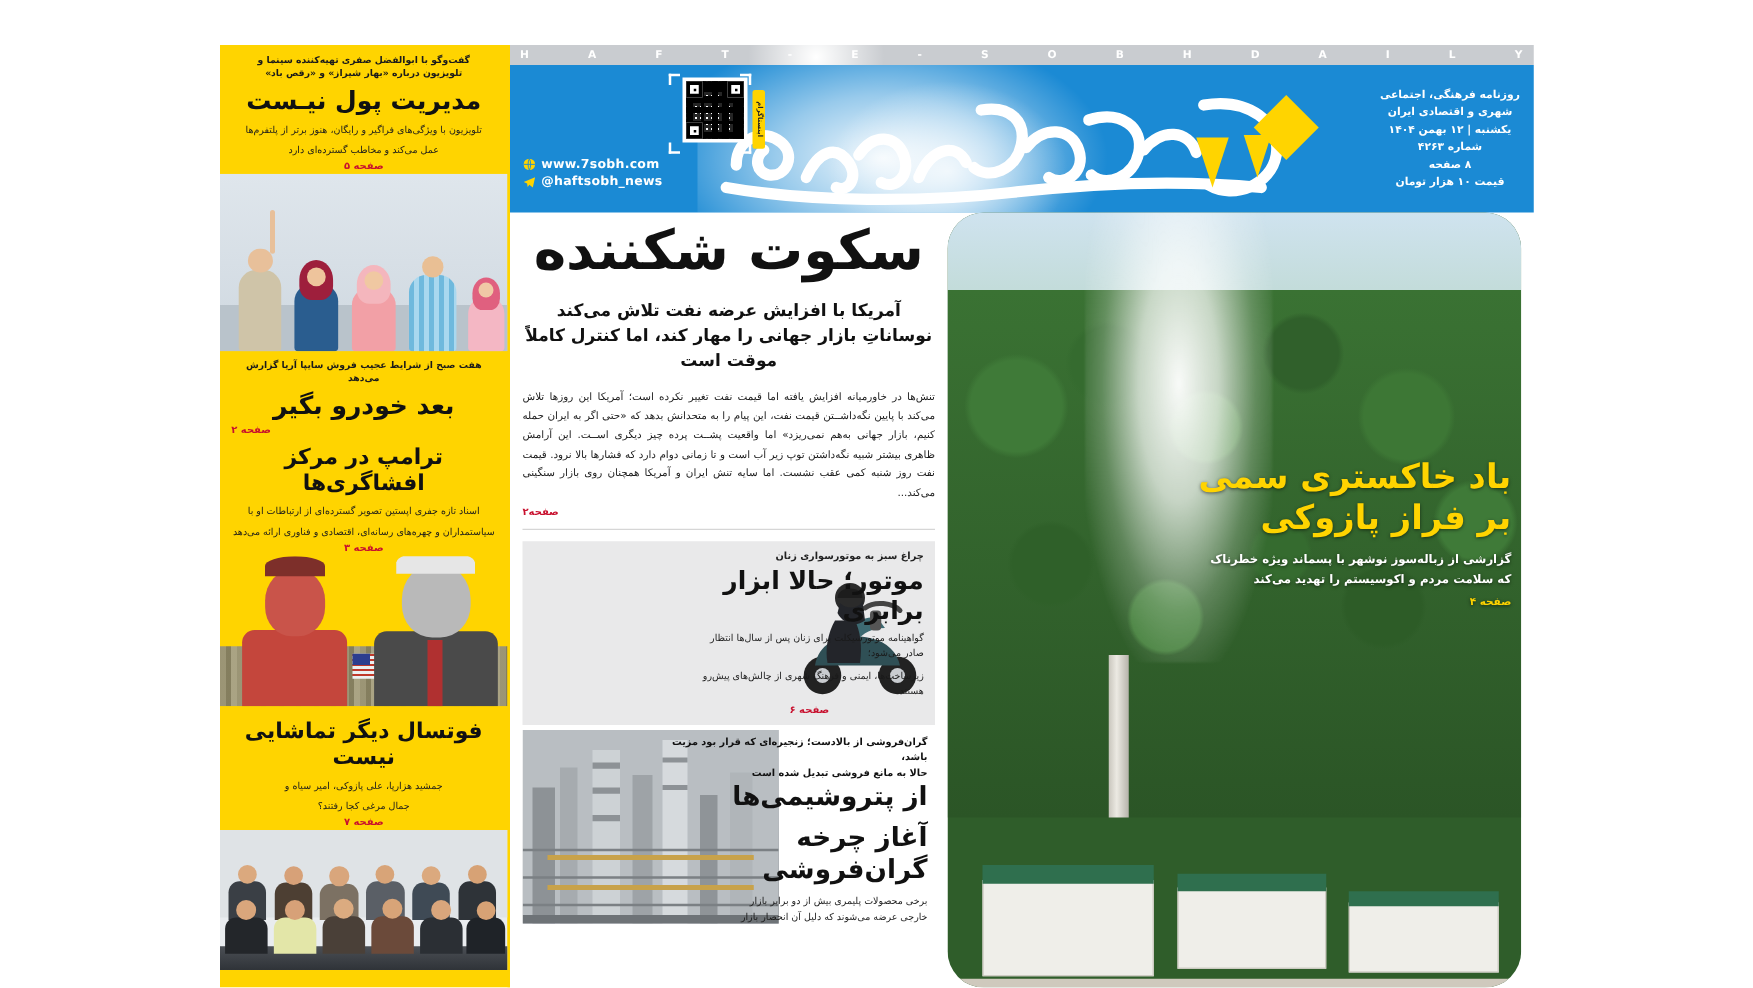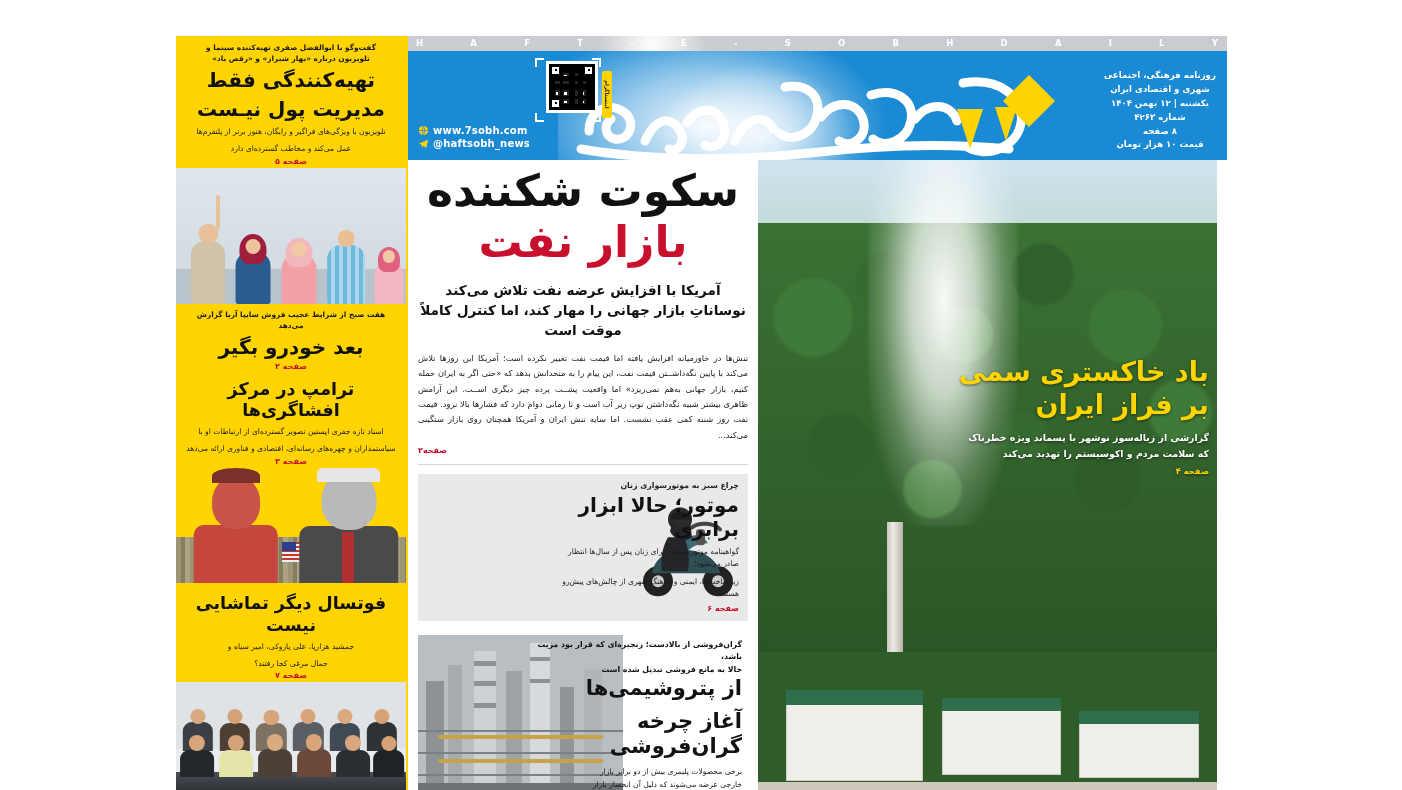--- a/index.html
+++ b/index.html
@@ -50,21 +50,21 @@
   .sb-head.sm { font-size: 17.5px; }
   .sb-sub {
     font-size: 7.6px; line-height: 1.55;
     color: #1a1a1a; text-align: center;
     margin-top: 5px; font-weight: 500;
   }
   .sb-page {
     font-size: 8px; color: #c8102e; font-weight: 700;
     text-align: center; margin-top: 2px;
   }
-  .sb-page.left { text-align: center; }
+  .sb-page.left { text-align: left; }
 
   
   .sb-photo { position: relative; width: 100%; overflow: hidden; }
   .sb-photo.p1 { height: 142px; }
   .sb-photo.p2 { height: 120px; }
   .sb-photo.p3 { height: 112px; }
 
   
   .cast { position:absolute; inset:0; background:linear-gradient(#dfe6ec,#cfd8e0); }
   .cast .ground { position:absolute; left:0; right:0; bottom:0; height:26%; background:#b9c3cb; }
@@ -225,37 +225,37 @@
 
   .rule { height:1px; background:#d6d6d6; margin:9px 0 0 0; }
 
   
   .card { position:relative; margin-top:9px; }
   .card-grey { background:#e9e9ea; }
   .card-inner { padding:7px 9px 8px 9px; position:relative; z-index:2; }
   .c-kicker { font-size:7.8px; font-weight:700; color:#222; text-align:right; }
   .c-head { font-size:20px; font-weight:800; color:#111; text-align:right; margin-top:3px; letter-spacing:-.4px; }
   .c-sub { font-size:7.6px; line-height:1.65; color:#1a1a1a; text-align:right; margin-top:5px; }
-  .c-page { font-size:8px; color:#c8102e; font-weight:700; margin-top:3px; text-align:right; }
+  .c-page { font-size:8px; color:#c8102e; font-weight:700; margin-top:3px; text-align:center; }
 
   .moto-photo { position:absolute; right:0; top:0; width:132px; height:100%; overflow:hidden; }
   .scooter { position:absolute; right:6px; bottom:0; width:120px; height:95%; }
 
   
-  .petro { position:relative; margin-top:14px; height:155px; overflow:hidden; background:#fff; }
+  .petro { position:relative; margin-top:4px; height:155px; overflow:hidden; background:#fff; }
   .petro-photo { position:absolute; left:0; top:0; width:205px; height:100%; overflow:hidden;
     background:linear-gradient(160deg,#cfd3d6,#9fa5aa 60%,#6f7479); }
   .petro-text { position:absolute; right:0; top:0; width:220px; padding:4px 6px 0 0; }
   .p-kicker { font-size:7.8px; font-weight:700; color:#111; text-align:right; line-height:1.6; }
   .p-head { font-size:21px; font-weight:800; color:#111; text-align:right; line-height:1.2; margin-top:7px; letter-spacing:-.4px; }
   .p-sub { font-size:7.6px; line-height:1.7; color:#1a1a1a; text-align:right; margin-top:7px; }
 
   
   .leftcol { width: 459px; position:relative; overflow:hidden; }
-  .bigphoto { position:absolute; inset:0; overflow:hidden; background:#2f5d2a; }
+  .bigphoto { position:absolute; inset:0; overflow:hidden; background:#2f5d2a;border-radius:29px; }
   .sky { position:absolute; left:0; top:0; right:0; height:18%; background:linear-gradient(#cfe3ef,#b9d6c9); }
   .forest {
     position:absolute; left:0; right:0; top:10%; bottom:22%;
     background:
       radial-gradient(circle at 12% 22%, #3f7a38 0 7%, transparent 8%),
       radial-gradient(circle at 28% 14%, #356b2f 0 6%, transparent 7%),
       radial-gradient(circle at 45% 26%, #47853d 0 6.5%, transparent 7.5%),
       radial-gradient(circle at 62% 12%, #30602b 0 6%, transparent 7%),
       radial-gradient(circle at 80% 24%, #3d7735 0 7%, transparent 8%),
       radial-gradient(circle at 18% 52%, #2f6029 0 7%, transparent 8%),
@@ -289,21 +289,20 @@
 <body>
 
 <div id="page">
   <div class="sheet">
 
     <aside class="sidebar">
 
       <div class="sb-pad">
         <div class="sb-kicker">گفت‌وگو با ابوالفضل صفری تهیه‌کننده سینما و</div>
         <div class="sb-kicker">تلویزیون درباره «بهار شیراز» و «رقص باد»</div>
-        <div class="sb-head">تهیه‌کنندگی فقط</div>
         <div class="sb-head">مدیریت پول نیـست</div>
         <div class="sb-sub">تلویزیون با ویژگی‌های فراگیر و رایگان، هنوز برتر از پلتفرم‌ها</div>
         <div class="sb-sub">عمل می‌کند و مخاطب گسترده‌ای دارد</div>
         <div class="sb-page">صفحه ۵</div>
       </div>
 
       <div class="sb-photo p1">
         <div class="cast">
           <div class="ground"></div>
 
@@ -535,21 +534,20 @@
           <div>۸ صفحه</div>
           <div>قیمت ۱۰ هزار تومان</div>
         </div>
       </header>
 
       <div class="cols">
 
         <section class="midcol">
           <div>
             <h1 class="lead-h1">سکوت شکننده</h1>
-            <h1 class="lead-h2">بازار نفت</h1>
             <div class="lead-deck">آمریکا با افزایش عرضه نفت تلاش می‌کند نوساناتِ بازار جهانی را مهار کند، اما کنترل کاملاً موقت است</div>
             <p class="lead-body">تنش‌ها در خاورمیانه افزایش یافته اما قیمت نفت تغییر نکرده است؛ آمریکا این روزها تلاش می‌کند با پایین نگه‌داشــتن قیمت نفت، این پیام را به متحدانش بدهد که «حتی اگر به ایران حمله کنیم، بازار جهانی به‌هم نمی‌ریزد» اما واقعیت پشــت پرده چیز دیگری اســت. این آرامش ظاهری بیشتر شبیه نگه‌داشتن توپ زیر آب است و تا زمانی دوام دارد که فشارها بالا نرود. قیمت نفت روز شنبه کمی عقب نشست. اما سایه تنش ایران و آمریکا همچنان روی بازار سنگینی می‌کند...</p>
             <div class="page-ref">صفحه۲</div>
           </div>
 
           <div class="rule"></div>
 
           <article class="card card-grey">
             <div class="moto-photo">
               <svg class="scooter" viewBox="0 0 120 95" xmlns="http://www.w3.org/2000/svg" aria-hidden="true">
@@ -625,21 +623,21 @@
               <div class="roofg" style="left:6%;bottom:56%;width:30%;height:10%"></div>
               <div class="bldg" style="left:40%;bottom:10%;width:26%;height:44%"></div>
               <div class="roofg" style="left:40%;bottom:52%;width:26%;height:9%"></div>
               <div class="bldg" style="left:70%;bottom:8%;width:26%;height:38%"></div>
               <div class="roofg" style="left:70%;bottom:44%;width:26%;height:8%"></div>
               <div class="roadline" style="left:0;bottom:0;width:100%;height:5%"></div>
             </div>
 
             <div class="photo-text">
               <div class="pt-h1">باد خاکستری سمی</div>
-              <div class="pt-h1">بر فراز ایران</div>
+              <div class="pt-h1">بر فراز پازوکی</div>
               <div class="pt-sub">گزارشی از زباله‌سوز نوشهر با پسماند ویژه خطرناک</div>
               <div class="pt-sub" style="margin-top:0">که سلامت مردم و اکوسیستم را تهدید می‌کند</div>
               <div class="pt-page">صفحه ۴</div>
             </div>
           </div>
         </section>
 
       </div>
     </div>
   </div>

